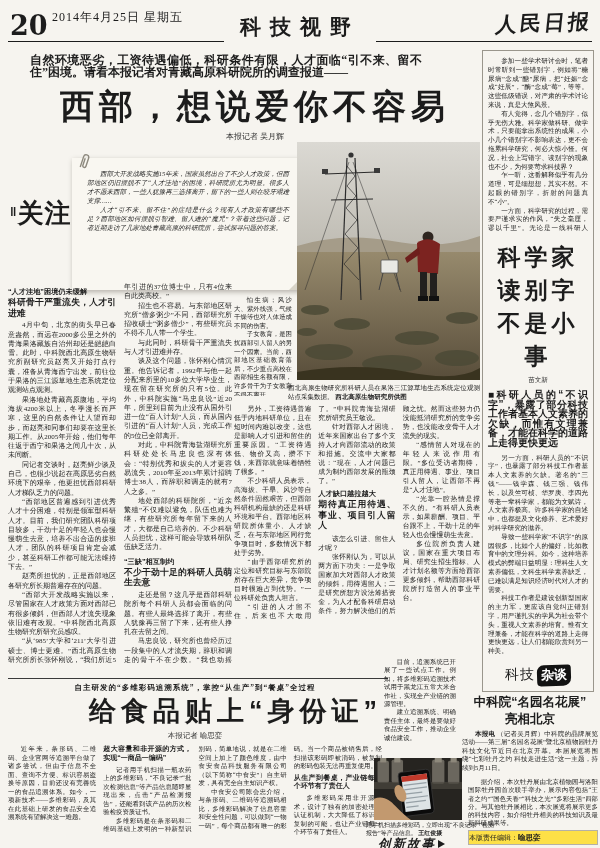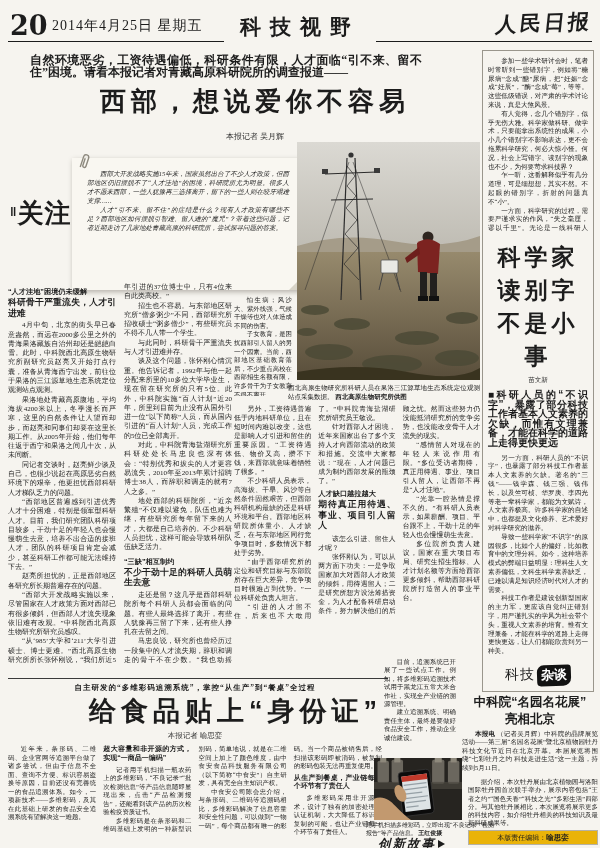--- a/index.html
+++ b/index.html
@@ -4,30 +4,30 @@
 <style>
   * { margin:0; padding:0; box-sizing:border-box; }
   html,body { background:#dedcd5; }
   .page { position:relative; width:600px; height:848px; margin:0 auto; background:#f6f4ef;
           font-family:"Liberation Serif", serif; color:#1c1c1c; overflow:hidden; }
   .abs { position:absolute; }
 
   
   .hdr { position:absolute; left:8px; right:8px; top:8px; height:34px; border-bottom:1.5px solid #1c1c1c; }
   .page-num { position:absolute; left:2px; top:2px; font-size:27px; font-weight:bold; font-family:"DejaVu Serif", serif; }
-  .page-date { position:absolute; left:44px; top:9px; font-size:14px; letter-spacing:1px; }
+  .page-date { position:absolute; left:44px; top:1px; font-size:12px; letter-spacing:1px; }
   .section-title { position:absolute; left:50%; transform:translateX(-50%); top:2px; line-height:34px;
                    background:#f6f4ef; padding:0 16px; font-size:21px; font-weight:900; letter-spacing:9px;
                    font-family:"Liberation Sans", sans-serif; }
   .masthead { position:absolute; right:0; top:1px; font-size:21px; font-weight:bold;
               font-family:"DejaVu Serif", serif; transform:skewX(-8deg) rotate(-2deg); letter-spacing:3px; }
 
   
   .kicker { left:30px; top:55px; width:392px; font-size:12px; font-weight:bold; line-height:11.5px; text-align:justify; }
-  .main-headline { left:35px; top:84px; width:440px; text-align:center; font-size:26px; font-weight:900;
+  .main-headline { left:35px; top:84px; width:440px; text-align:center; font-size:34px; font-weight:900;
                    letter-spacing:5px; font-family:"Liberation Sans", sans-serif; }
   .main-byline { left:35px; top:131px; width:440px; text-align:center; font-size:8px; color:#333; }
   .focus { left:10px; top:196px; font-size:26px; font-weight:900; font-family:"Liberation Sans", sans-serif; letter-spacing:1px; }
   .focus .bar { font-size:13px; vertical-align:6px; font-weight:bold; }
 
   .notice { left:72px; top:158px; width:230px; height:132px; background:#f9f7f1;
             box-shadow:1px 2px 5px rgba(60,55,40,.35); padding:11px 13px 8px 15px;
             font-size:6.5px; line-height:9px; color:#2a2a2a; font-style:italic; text-align:justify; }
   .notice p { text-indent:2em; }
   .notice .fold { position:absolute; right:0; bottom:0; width:0; height:0;
@@ -88,22 +88,22 @@
   .story-label .arrow { display:inline-block; width:0; height:0; border-left:7px solid #1c1c1c;
                         border-top:4px solid transparent; border-bottom:4px solid transparent; margin-left:2px; }
 
   
   .expo-hl { left:462px; top:694px; width:136px; text-align:center; font-family:"Liberation Sans", sans-serif;
              font-weight:900; font-size:12.5px; line-height:16.5px; }
   .expo-p1 { left:462px; top:730px; width:136px; height:46px; font-size:6.5px; line-height:8.4px;
              text-align:justify; overflow:hidden; text-indent:2em; }
   .expo-p2 { left:468px; top:778px; width:130px; height:48px; font-size:6.4px; line-height:8.3px;
              text-align:justify; overflow:hidden; text-indent:2em; }
-  .editor-box { left:468px; top:830px; width:130px; height:15px; border:1px solid #b5b1a6; background:#eab308;
-                text-align:center; font-size:7px; line-height:13px; }
+  .editor-box { left:468px; top:830px; width:130px; height:15px; border:1px solid #b5b1a6; background:#fde047;
+                font-size:7px; line-height:13px; }
   .editor-box b { font-size:7.5px; }
 </style>
 </head>
 <body>
 
 <div class="page">
 
   <div class="hdr">
     <div class="page-num">20</div>
     <div class="page-date">2014年4月25日 星期五</div>
@@ -192,21 +192,21 @@
     </div>
     <p>4月中旬，北京的街头早已春意盎然，而远在2000多公里之外的青海果洛藏族自治州却还是皑皑白雪。此时，中科院西北高原生物研究所副研究员赵亮又开始打点行囊，准备从青海西宁出发，前往位于果洛的三江源草地生态系统定位观测站点观测。</p>
     <p>果洛地处青藏高原腹地，平均海拔4200米以上，冬季漫长而严寒，这里的自然条件让人望而却步，而赵亮和同事们却要在这里长期工作。从2005年开始，他们每年往返于西宁和果洛之间几十次，从未间断。</p>
     <p>同记者交谈时，赵亮鲜少谈及自己，也很少说起在高原恶劣自然环境下的艰辛，他更担忧西部科研人才梯队乏力的问题。</p>
     <p>“西部地区普遍感到引进优秀人才十分困难，特别是领军型科研人才。目前，我们研究团队科研项目较多，干劲十足的年轻人也会慢慢萌生去意，培养不出合适的接班人才，团队的科研项目肯定会减少，甚至科研工作都可能无法维持下去。”</p>
     <p>赵亮所担忧的，正是西部地区各研究所长期普遍存在的问题。</p>
     <p>“西部大开发战略实施以来，尽管国家在人才政策方面对西部已有很多倾斜，但西部人才流失现象依旧难有改观。”中科院西北高原生物研究所研究员感叹。</p>
     <p>“从‘985’大学和‘211’大学引进硕士、博士更难。”西北高原生物研究所所长张怀刚说，“我们所近5年引进的37位博士中，只有4位来自此类高校。”</p>
     <p>招生也不容易。与东部地区研究所“僧多粥少”不同，西部研究所招收硕士“粥多僧少”，有些研究员不得不几人带一个学生。</p>
     <p>与此同时，科研骨干严重流失与人才引进难并存。</p>
-    <p>谈及这个问题，张怀刚心情沉重。他告诉记者，1992年与他一起分配来所里的10多位大学毕业生，现在留在研究所的只有5位。此外，中科院实施“百人计划”近20年，所里到目前为止没有从国外引进一位“以下简称”人员，而从国内引进的“百人计划”人员，完成工作的5位已全部离开。</p>
+    <p>谈及这个问题，张怀刚心情沉重。他告诉记者，1992年与他一起分配来所里的10多位大学毕业生，现在留在研究所的只有5位。此外，中科院实施“马忠良说”近20年，所里到目前为止没有从国外引进一位“百人计划”人员，而从国内引进的“百人计划”人员，完成工作的5位已全部离开。</p>
     <p>对此，中科院青海盐湖研究所科研处处长马忠良也深有体会：“特别优秀和拔尖的人才更容易流失，2010年至2013年累计招聘博士38人，而辞职和调走的就有7人之多。”</p>
     <p>地处西部的科研院所，“近亲繁殖”不仅难以避免，队伍也难为继，有些研究所每年留下来的人才，大都是自己培养的。不少科研人员担忧，这样可能会导致科研队伍缺乏活力。</p>
     <div class="sub">
       <span class="k">“三缺”相互制约</span>
       <span class="m">不少干劲十足的科研人员萌生去意</span>
     </div>
     <p>走还是留？这几乎是西部科研院所每个科研人员都会面临的问题。有些人最终选择了离开，有些人犹豫再三留了下来，还有些人挣扎在去留之间。</p>
     <p>马忠良说，研究所也曾经历过一段集中的人才流失期，辞职和调走的骨干不在少数。“我也动摇过，但最终还是舍不得这里的事业，选择留了下来。”</p>
 
   </div>

